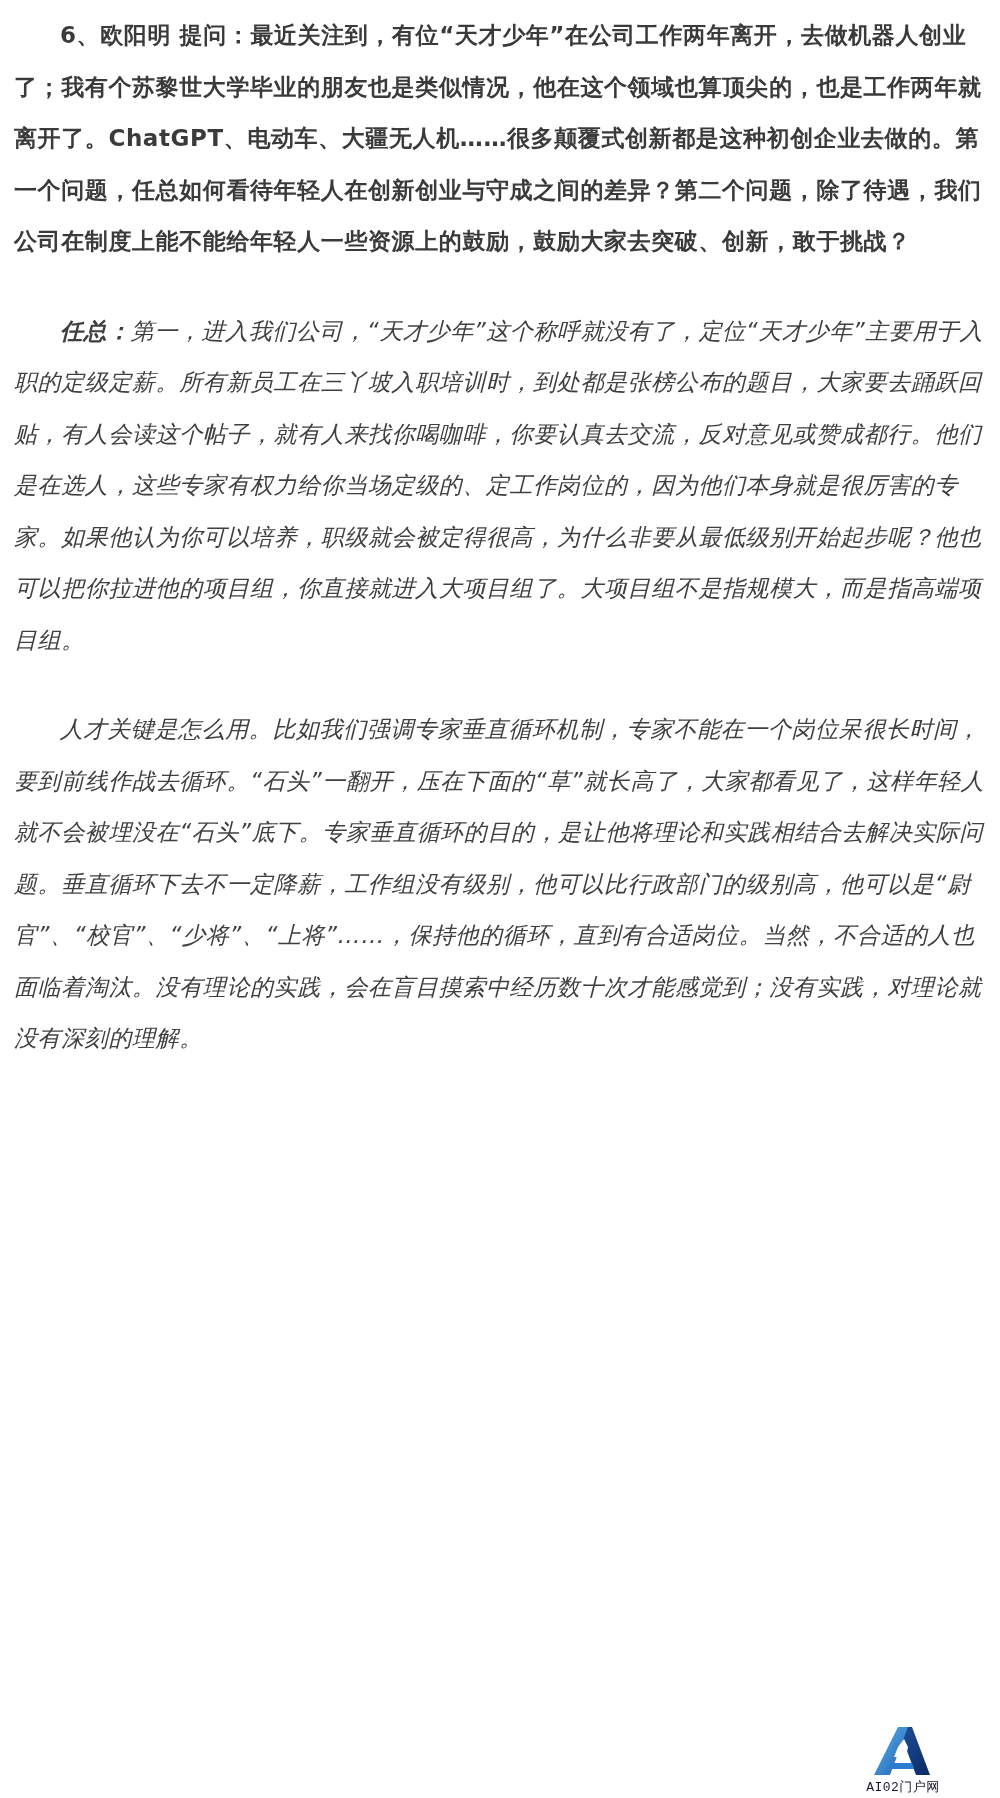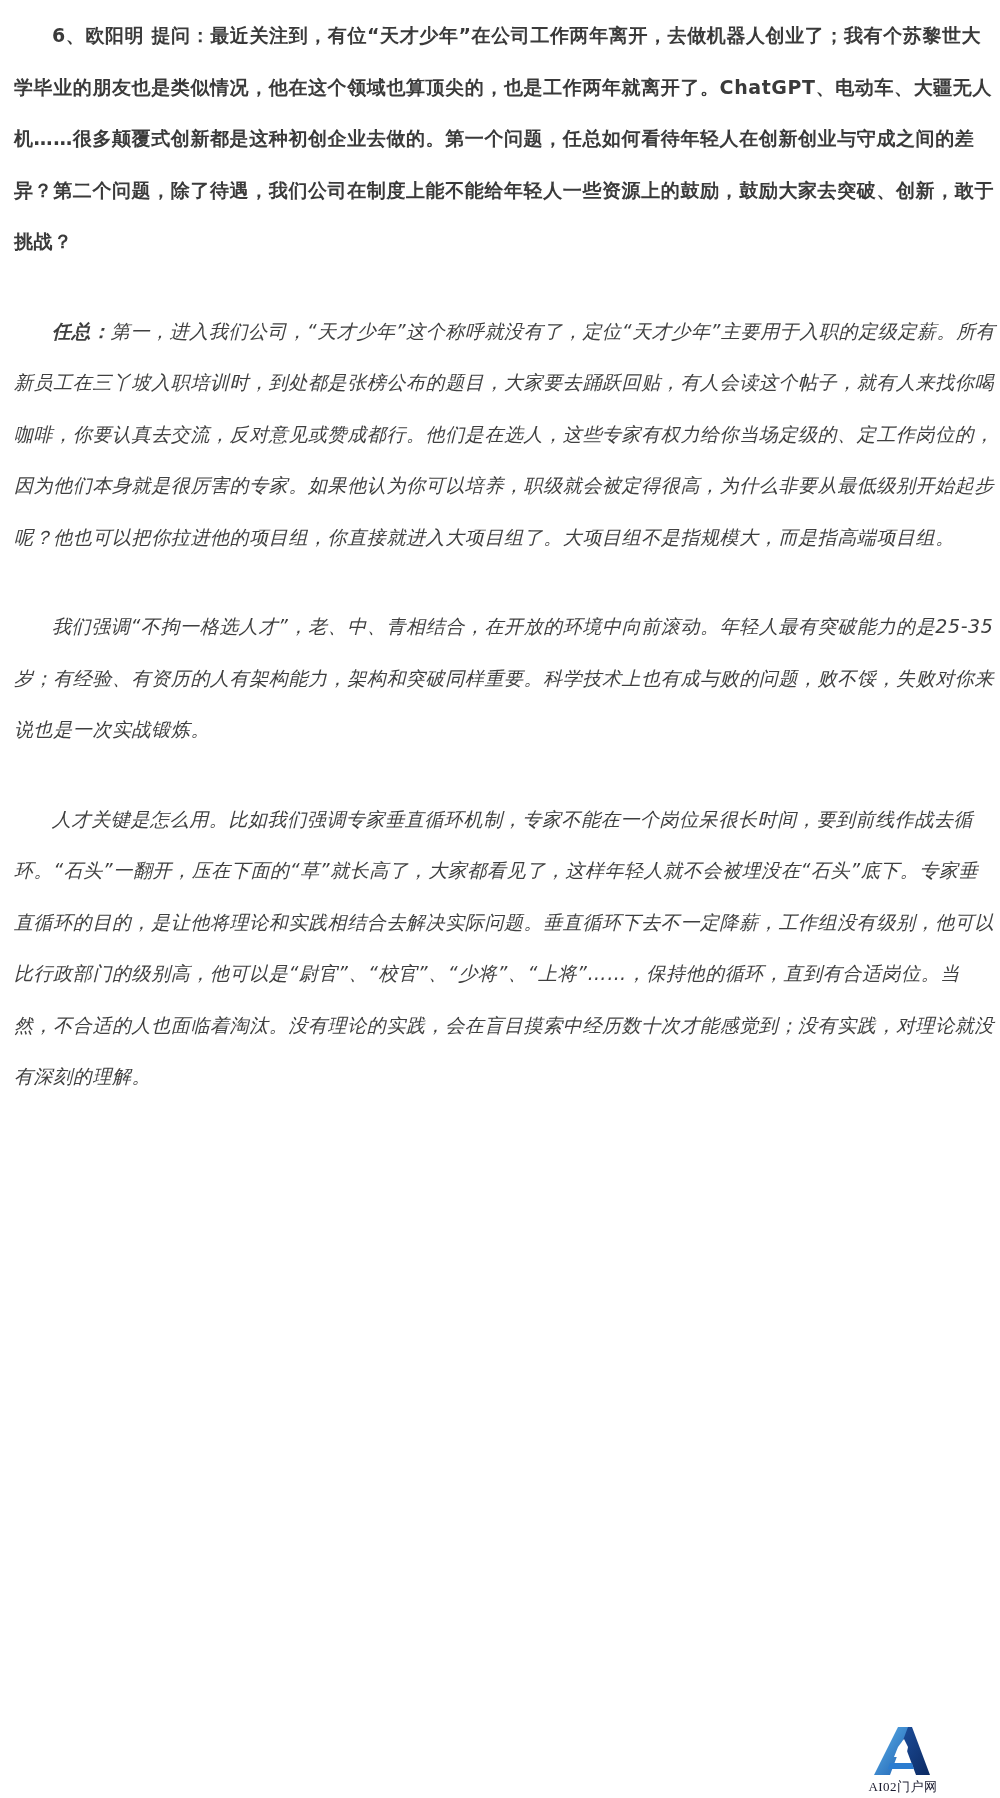--- a/index.html
+++ b/index.html
@@ -16,21 +16,21 @@
     color: #3f3f3f;
   }
   .article {
     position: absolute;
     left: 14px;
     top: 10px;
     width: 982px;
   }
   .para {
     margin: 0;
-    font-size: 19px;
+    font-size: 23px;
     line-height: 51.5px;
     text-indent: 2em;
     letter-spacing: 0.6px;
     word-break: break-all;
     text-align: left;
   }
   .para.question {
     font-weight: bold;
     color: #3a3a3a;
   }
@@ -51,40 +51,37 @@
     width: 90px;
     height: 73px;
   }
   .logo svg {
     display: block;
     margin: 0 auto;
   }
   .logo-text {
     display: block;
     text-align: center;
-    font-family: Liberation Serif, serif;
+    font-family: Liberation Mono, monospace;
     font-size: 13px;
     color: #1a1a2e;
     letter-spacing: 0.5px;
     margin-top: 1px;
   }
 </style>
 </head>
 <body>
 
 <div class="article">
   <p class="para question">
     <span>6、欧阳明 提问：最近关注到，有位“天才少年”在公司工作两年离开，去做机器人创业了；我有个苏黎世大学毕业的朋友也是类似情况，他在这个领域也算顶尖的，也是工作两年就离开了。ChatGPT、电动车、大疆无人机……很多颠覆式创新都是这种初创企业去做的。第一个问题，任总如何看待年轻人在创新创业与守成之间的差异？第二个问题，除了待遇，我们公司在制度上能不能给年轻人一些资源上的鼓励，鼓励大家去突破、创新，敢于挑战？</span>
   </p>
 
   <p class="para"><span class="speaker">任总：</span><span>第一，进入我们公司，“天才少年”这个称呼就没有了，定位“天才少年”主要用于入职的定级定薪。所有新员工在三丫坡入职培训时，到处都是张榜公布的题目，大家要去踊跃回贴，有人会读这个帖子，就有人来找你喝咖啡，你要认真去交流，反对意见或赞成都行。他们是在选人，这些专家有权力给你当场定级的、定工作岗位的，因为他们本身就是很厉害的专家。如果他认为你可以培养，职级就会被定得很高，为什么非要从最低级别开始起步呢？他也可以把你拉进他的项目组，你直接就进入大项目组了。大项目组不是指规模大，而是指高端项目组。</span></p>
 
-  <p class="para">
-    <span>我们强调“不拘一格选人才”，老、中、青相结合，在开放的环境中向前滚动。年轻人最有突破能力的是25-35岁；有经验、有资历的人有架构能力，架构和突破同样重要。科学技术上也有成与败的问题，败不馁，失败对你来说也是一次实战锻炼。</span>
-  </p>
 
 
   <p class="para">
     <span>人才关键是怎么用。比如我们强调专家垂直循环机制，专家不能在一个岗位呆很长时间，要到前线作战去循环。“石头”一翻开，压在下面的“草”就长高了，大家都看见了，这样年轻人就不会被埋没在“石头”底下。专家垂直循环的目的，是让他将理论和实践相结合去解决实际问题。垂直循环下去不一定降薪，工作组没有级别，他可以比行政部门的级别高，他可以是“尉官”、“校官”、“少将”、“上将”……，保持他的循环，直到有合适岗位。当然，不合适的人也面临着淘汰。没有理论的实践，会在盲目摸索中经历数十次才能感觉到；没有实践，对理论就没有深刻的理解。</span>
   </p>
 </div>
 
 <div class="logo">
   <span>
     <svg width="70" height="52" viewBox="0 0 70 52">

